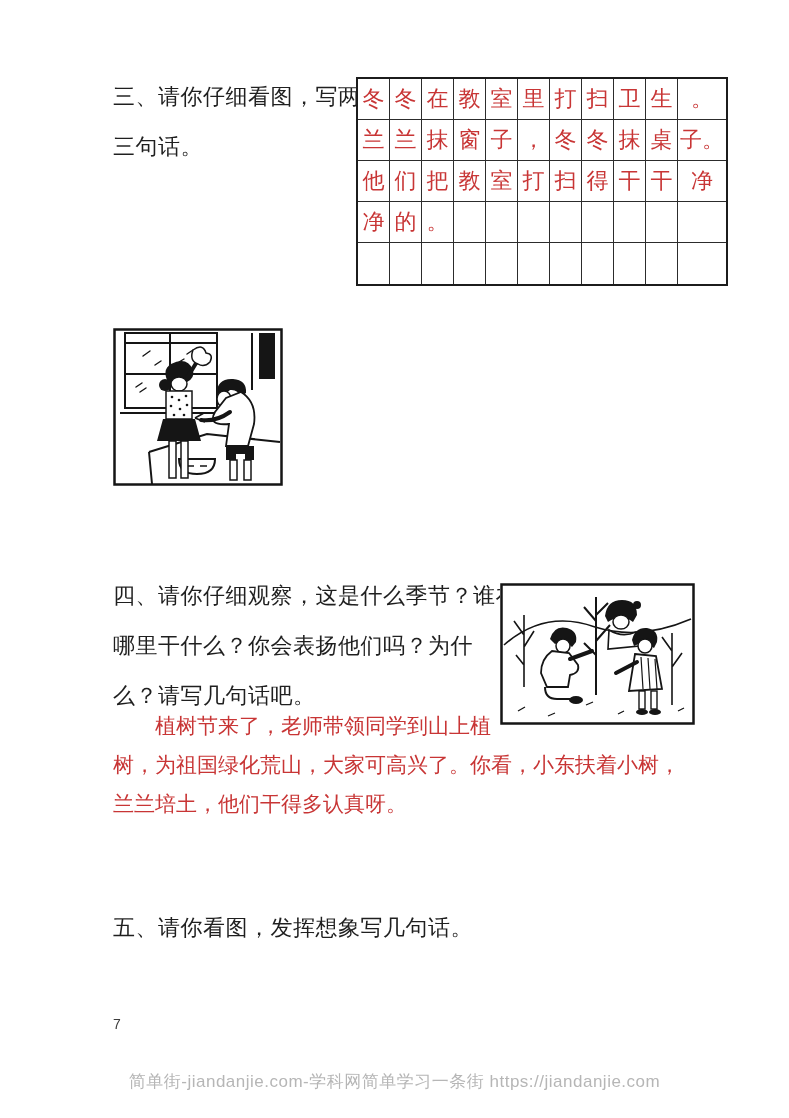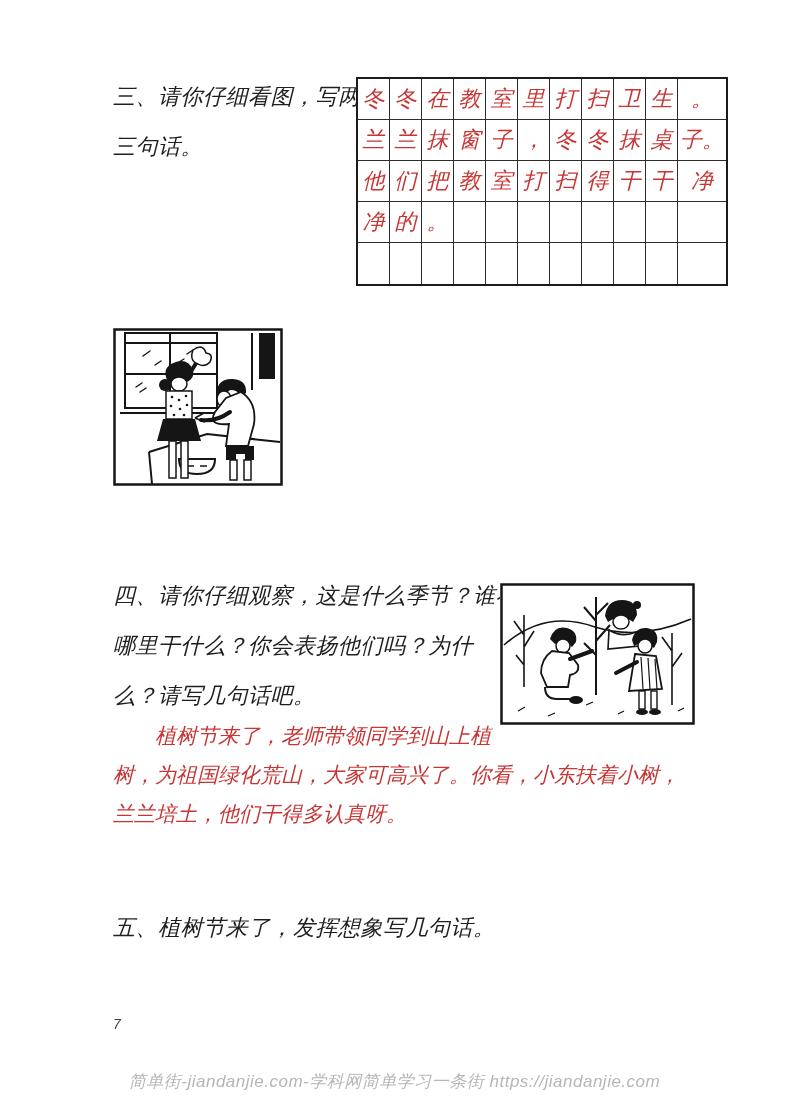--- a/index.html
+++ b/index.html
@@ -1,32 +1,31 @@
 <!DOCTYPE html>
 <html style="--red: #c83535; --gray: #b6b6b6;"><head>
 <meta charset="utf-8">
 <style>
   * { margin:0; padding:0; box-sizing:border-box; }
   html,body { background:#ffffff; }
   .page {
     position:relative; width:789px; height:1118px; background:#fff; overflow:hidden;
-    font-family:"Liberation Serif", serif; color:#1f1f1f;font-style:italic;
+    font-family:"Liberation Serif", serif; color:#1f1f1f;
   }
   .prompt {
     position:absolute; white-space:pre-line; font-size:22px; line-height:50px;
     color:#1f1f1f; letter-spacing:0.5px;
   }
   #q3-prompt { left:113px; top:72px; width:265px; }
   #q4-prompt { left:113px; top:571px; width:420px; }
   #q5-prompt { left:113px; top:903px; width:560px; }
   .red-answer {
     position:absolute; left:113px; top:707px; width:620px;
     white-space:pre; font-size:21px; line-height:39px;
     color:var(--red,#c83535);
-    margin-top:10px;
   }
   .writing-grid {
     position:absolute; left:356px; top:77px;
     display:grid; grid-template-columns:repeat(10,32px) 48px; grid-auto-rows:41px;
     border:2px solid #1c1c1c; background:#fff;
   }
   .cell {
     border-right:1px solid #2c2c2c; border-bottom:1px solid #2c2c2c;
     display:flex; align-items:center; justify-content:center;
     font-size:22px; color:var(--red,#c83535); overflow:hidden;
@@ -206,18 +205,18 @@
     </g>
     <g stroke="#151515" stroke-width="1.3" fill="none">
       <path d="M18 128 l7 -4 M48 133 l7 -3 M86 122 l7 -3 M118 131 l6 -3 M178 128 l6 -3"></path>
     </g>
   </svg>
 
   <p class="red-answer">　　植树节来了，老师带领同学到山上植
 树，为祖国绿化荒山，大家可高兴了。你看，小东扶着小树，
 兰兰培土，他们干得多认真呀。</p>
 
-  <p class="prompt" id="q5-prompt">五、植树节来了，发挥想象写几句话。</p>
+  <p class="prompt" id="q5-prompt">五、请你看图，发挥想象写几句话。</p>
 
   <div class="page-number">7</div>
 
   <div class="watermark">简单街-jiandanjie.com-学科网简单学习一条街 https://jiandanjie.com</div>
 </div>
 
 </body></html>

